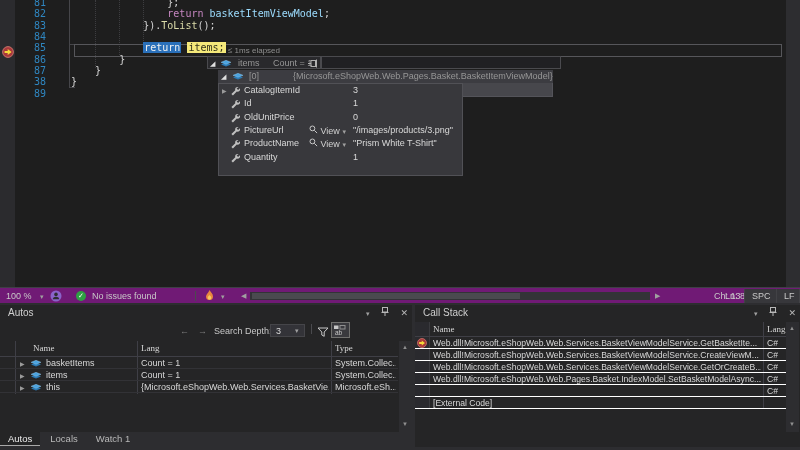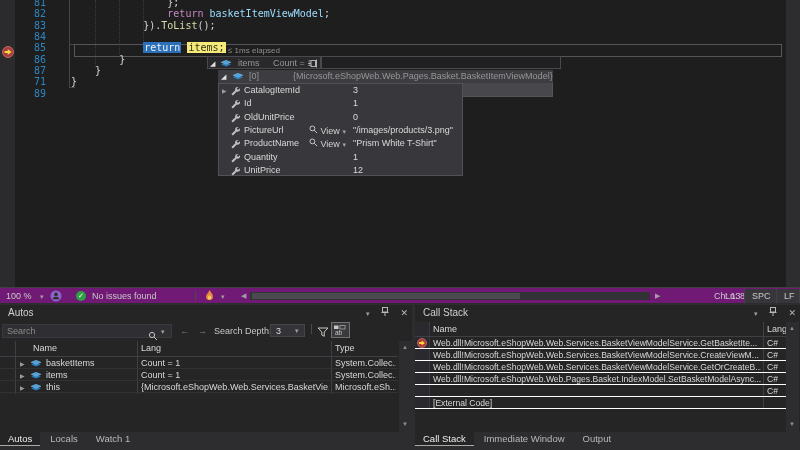--- a/index.html
+++ b/index.html
@@ -53,21 +53,21 @@
   .mval  { position:absolute; left:134px; top:1px; white-space:nowrap; }
   .exp-open { font-size:7px; color:#e0e0e0; }
 
   
   .panel { background:#252526; overflow:hidden; }
   #autos { left:0; top:305px; width:412px; height:142px; }
   #cstack { left:415px; top:305px; width:385px; height:142px; }
   .ptitle { left:0; top:0; width:100%; height:16px; line-height:16px; padding-left:8px; font-size:10px; color:#cfcfcf; }
   .wicons { position:absolute; top:0; right:4px; height:16px; line-height:16px; color:#b8b8b8; font-size:9px; }
   .wicons span { margin-left:9px; }
-  .ghead { font-size:9px; color:#d8d8d8; }
+  .ghead { font-size:9px; color:#d8d8d8;font-family:Liberation Serif, serif; }
   .colsep { width:1px; background:#3f3f46; }
   .grow { position:absolute; left:0; height:12px; border-bottom:1px solid #323236; font-size:9px; color:#d8d8d8; white-space:nowrap; }
   .gexp { position:absolute; left:20px; top:2.5px; font-size:6px; color:#9a9a9a; }
   .gicon { position:absolute; left:30px; top:1px; }
   .gname { position:absolute; left:46px; top:0.5px; }
   .gval { position:absolute; left:141px; top:0.5px; width:188px; overflow:hidden; }
   .gtype { position:absolute; left:335px; top:0.5px; width:61px; overflow:hidden; }
   .tabs { position:absolute; left:0; top:127px; width:100%; height:15px; background:#2d2d30; font-size:9.5px; }
   .tab { display:inline-block; height:14px; line-height:14px; padding:0 8px; margin-right:2px; color:#b8b8b8; background:#2d2d30; }
   .tab.active { color:#ececec; background:#252526; border-bottom:1px solid #a8a8a8; }
@@ -97,21 +97,21 @@
   <div id="editor" class="abs">
     <div id="glyph-margin" class="abs"></div>
     <div id="gutter">
         <div class="lnum" style="top: -3px;">81</div>
         <div class="lnum" style="top: 8.33px;">82</div>
         <div class="lnum" style="top: 19.66px;">83</div>
         <div class="lnum" style="top: 30.99px;">84</div>
         <div class="lnum" style="top: 42.32px;">85</div>
         <div class="lnum" style="top: 53.65px;">86</div>
         <div class="lnum" style="top: 64.98px;">87</div>
-        <div class="lnum" style="top: 76.31px;">71</div>
+        <div class="lnum" style="top: 76.31px;">38</div>
         <div class="lnum" style="top: 87.64px;">89</div>
       </div>
 
     <div id="outline-line" class="abs"></div>
     <div id="outline-tick-top" class="abs"></div>
     <div id="outline-tick-bot" class="abs"></div>
     <div class="iguide abs" style="left:95px;height:68px;"></div>
     <div class="iguide abs" style="left:119px;height:57px;"></div>
     <div class="iguide abs" style="left:143px;height:45px;"></div>
 
@@ -212,27 +212,20 @@
               <path d="M5.3 5.3l2.8 2.8" stroke="#c8c8c8"></path>
             </svg> <span>View</span> <span class="caret">▾</span></div>
           <div class="mval">"Prism White T-Shirt"</div>
         </div>
         <div class="mrow" style="top: 66.5px;">
           <div class="micon"><svg width="10" height="10" viewBox="0 0 10 10">
               <path d="M8.6 1.1a2.5 2.5 0 0 0-3.3 3.1L1.4 8.1l1.5 1.4 3.9-3.9a2.5 2.5 0 0 0 3.1-3.3L8.1 4.1 6.6 2.6z" fill="#c0c0c0"></path>
             </svg></div>
           <div class="mname">Quantity</div>
           <div class="mval">1</div>
-        </div>
-        <div class="mrow" style="top: 79.8px;">
-          <div class="micon"><svg width="10" height="10" viewBox="0 0 10 10">
-              <path d="M8.6 1.1a2.5 2.5 0 0 0-3.3 3.1L1.4 8.1l1.5 1.4 3.9-3.9a2.5 2.5 0 0 0 3.1-3.3L8.1 4.1 6.6 2.6z" fill="#c0c0c0"></path>
-            </svg></div>
-          <div class="mname">UnitPrice</div>
-          <div class="mval">12</div>
         </div>
       </div>
 
   </div>
 
   <div id="ebar" class="abs">
     <span class="abs" style="left:6px;">100 %</span>
     <span class="abs caret" style="left:40px;top:5px;">▾</span>
     <span class="abs" style="left:50px;top:2px;">
       <svg width="12" height="12" viewBox="0 0 12 12">
@@ -265,30 +258,20 @@
     <div class="ptitle abs">Autos</div>
     <div class="wicons">
       <span class="caret">▾</span>
       <span><svg width="8" height="9" viewBox="0 0 8 9">
             <rect x="1.5" y="0.5" width="5" height="4.5" fill="none" stroke="#b8b8b8"></rect>
             <path d="M0.5 5.5h7M4 5.5V9" stroke="#b8b8b8" fill="none"></path>
           </svg></span>
       <span>✕</span>
     </div>
 
-    <div id="asearch" class="abs">
-      <input value="" placeholder="Search" style="">
-      <span class="abs" style="left:145px;top:2px;">
-        <svg width="10" height="10" viewBox="0 0 10 10">
-            <circle cx="4" cy="4" r="2.6" fill="none" stroke="#c8c8c8"></circle>
-            <path d="M6 6l3 3" stroke="#c8c8c8"></path>
-          </svg>
-      </span>
-      <span class="abs caret" style="left:158px;top:3px;">▾</span>
-    </div>
     <span class="abs tbtxt" style="left:180px;top:21px;color:#7d7d7d;">←</span>
     <span class="abs tbtxt" style="left:198px;top:21px;color:#7d7d7d;">→</span>
     <span class="abs tbtxt" style="left:214px;top:21px;">Search Depth:</span>
     <div id="adepthbox" class="abs">
       <span class="abs" style="left:5px;top:0.5px;">3</span>
       <span class="abs caret" style="left:24px;top:2px;">▾</span>
     </div>
     <span class="abs vsep" style="left:311px;top:19px;"></span>
     <span class="abs" style="left:317px;top:19px;">
       <svg width="12" height="11" viewBox="0 0 12 11">
@@ -399,16 +382,15 @@
           <div class="csname">[External Code]</div>
           <div class="cslang"></div>
         </div>
       </div>
 
     <div class="abs scrolltrack" style="left:371px;top:17px;width:13px;height:110px;">
       <span class="sarrow" style="left:3px;top:3px;">▲</span>
       <span class="sarrow" style="left:3px;top:99px;">▼</span>
     </div>
 
-    <div class="tabs" id="cs-tabs"><div class="tab active">Call Stack</div><div class="tab">Immediate Window</div><div class="tab">Output</div></div>
   </div>
 
 </div>
 
 </body></html>

